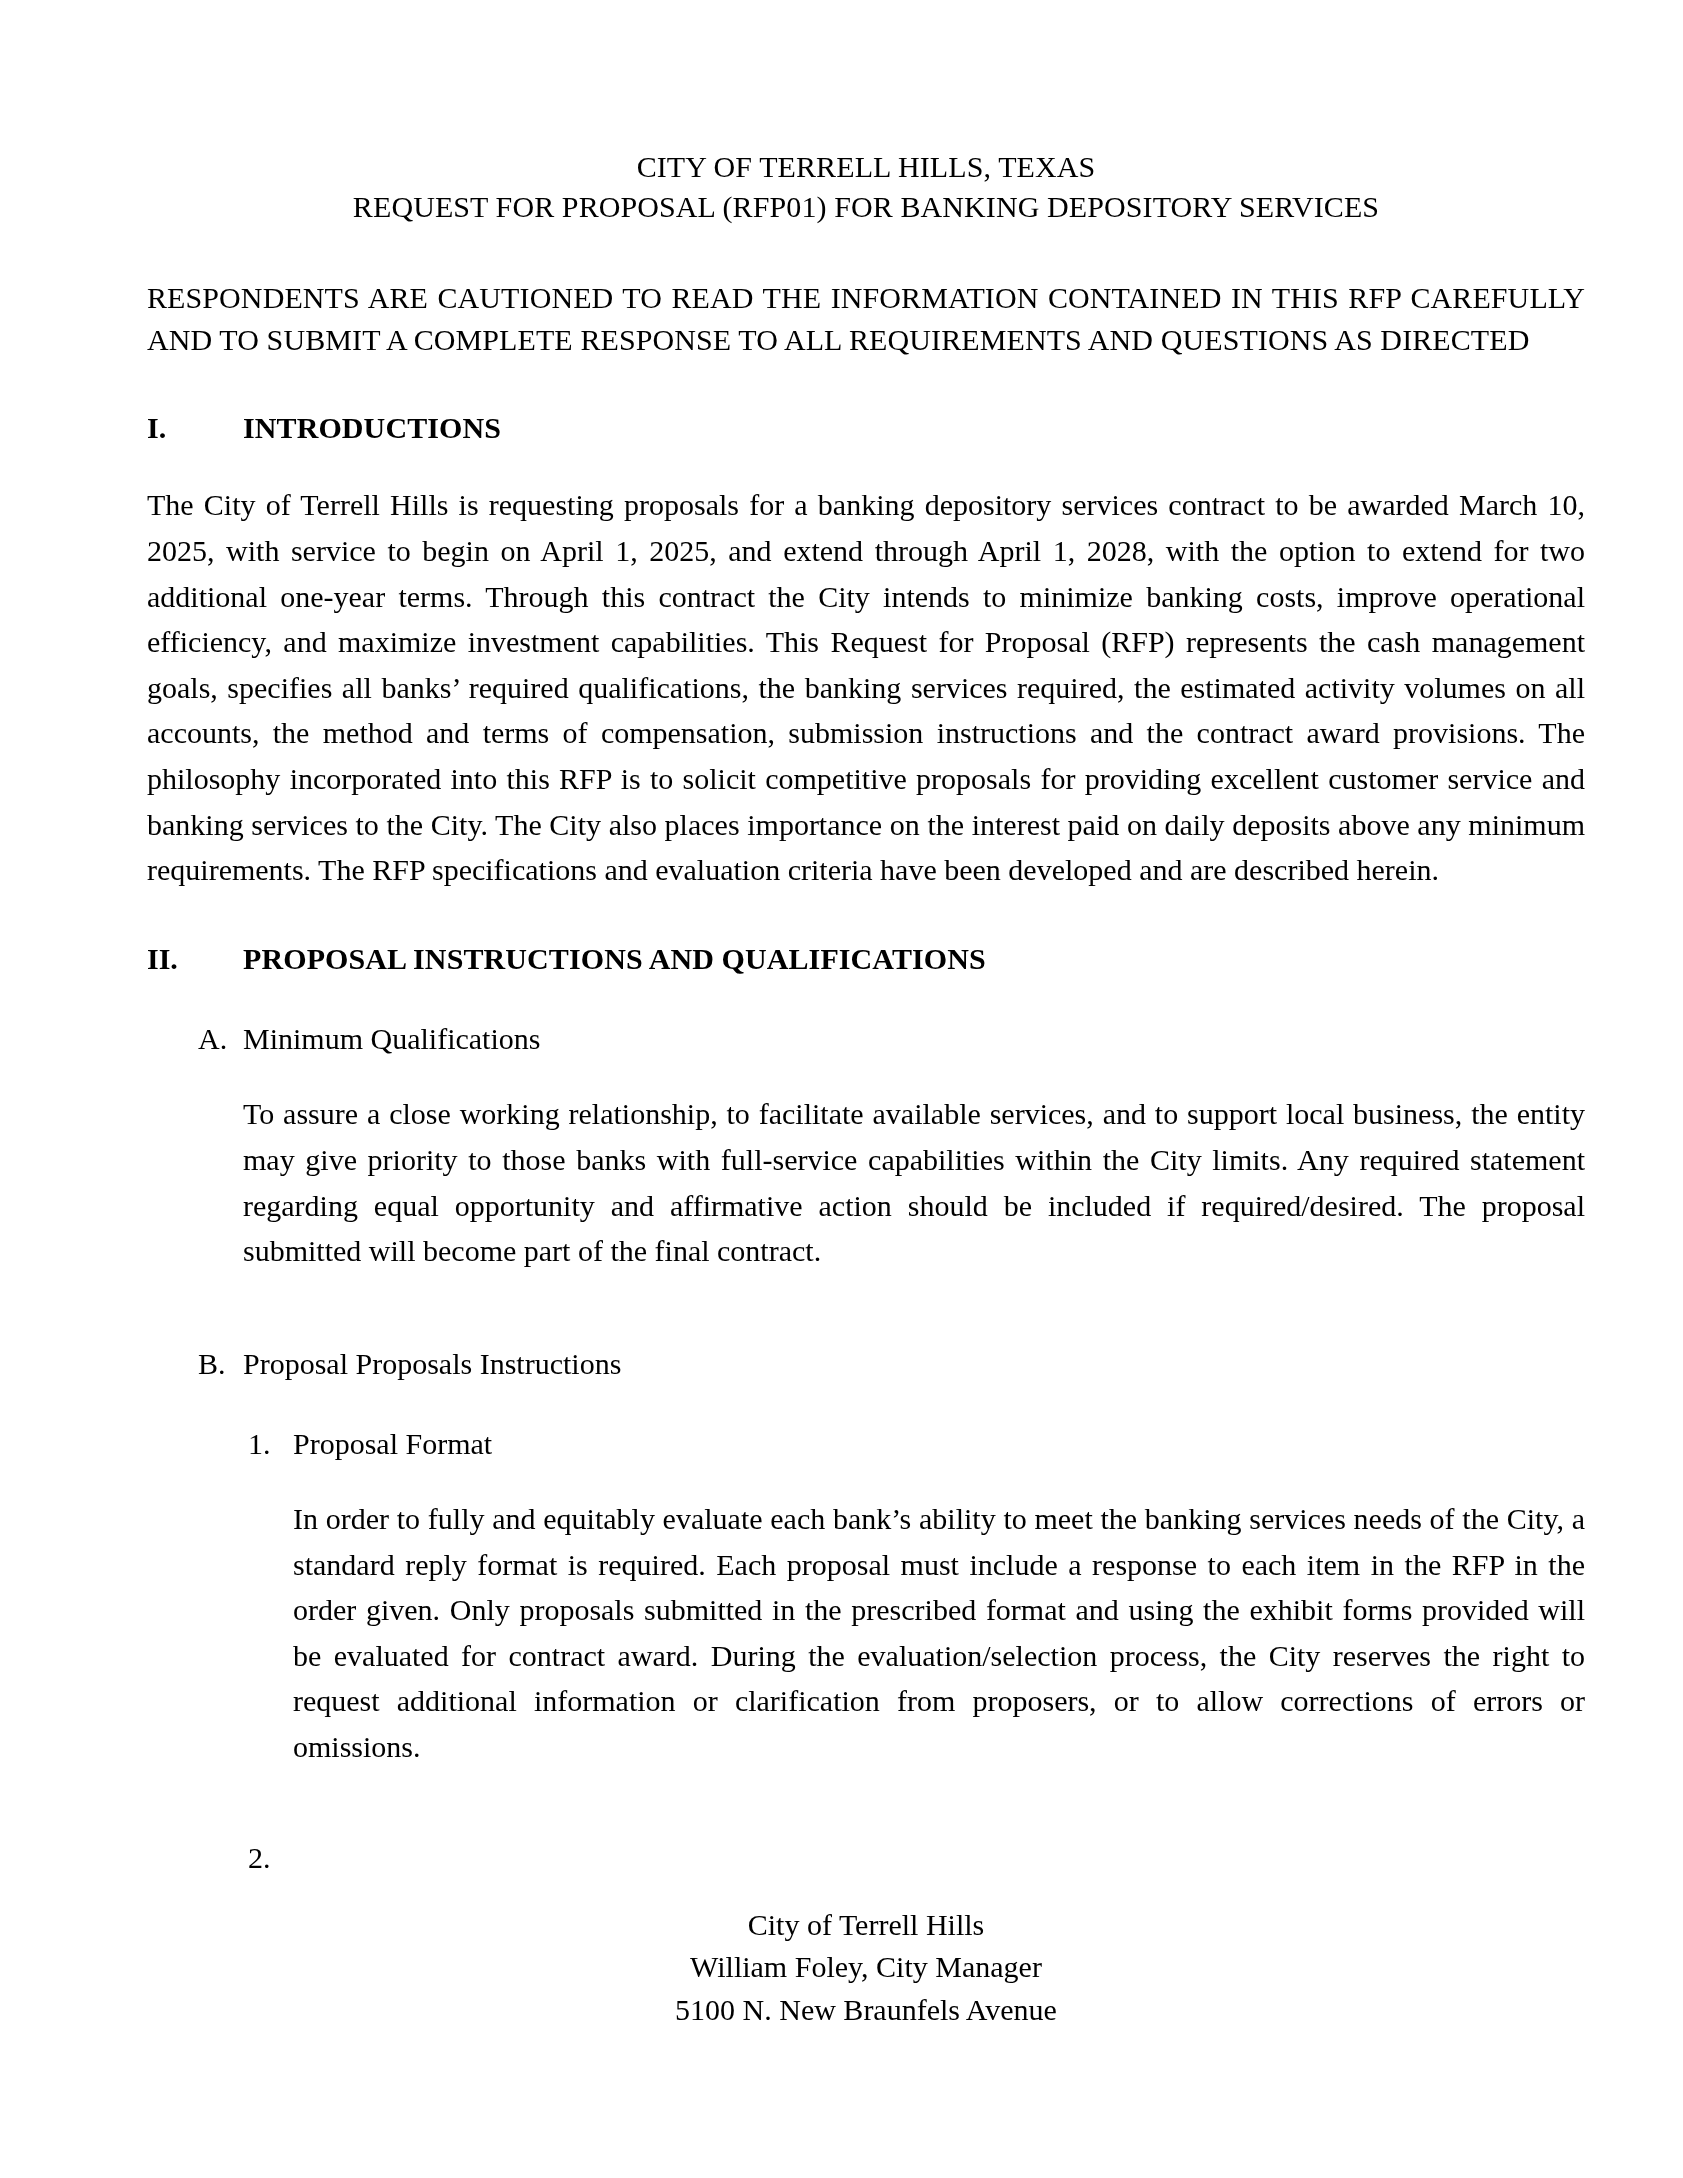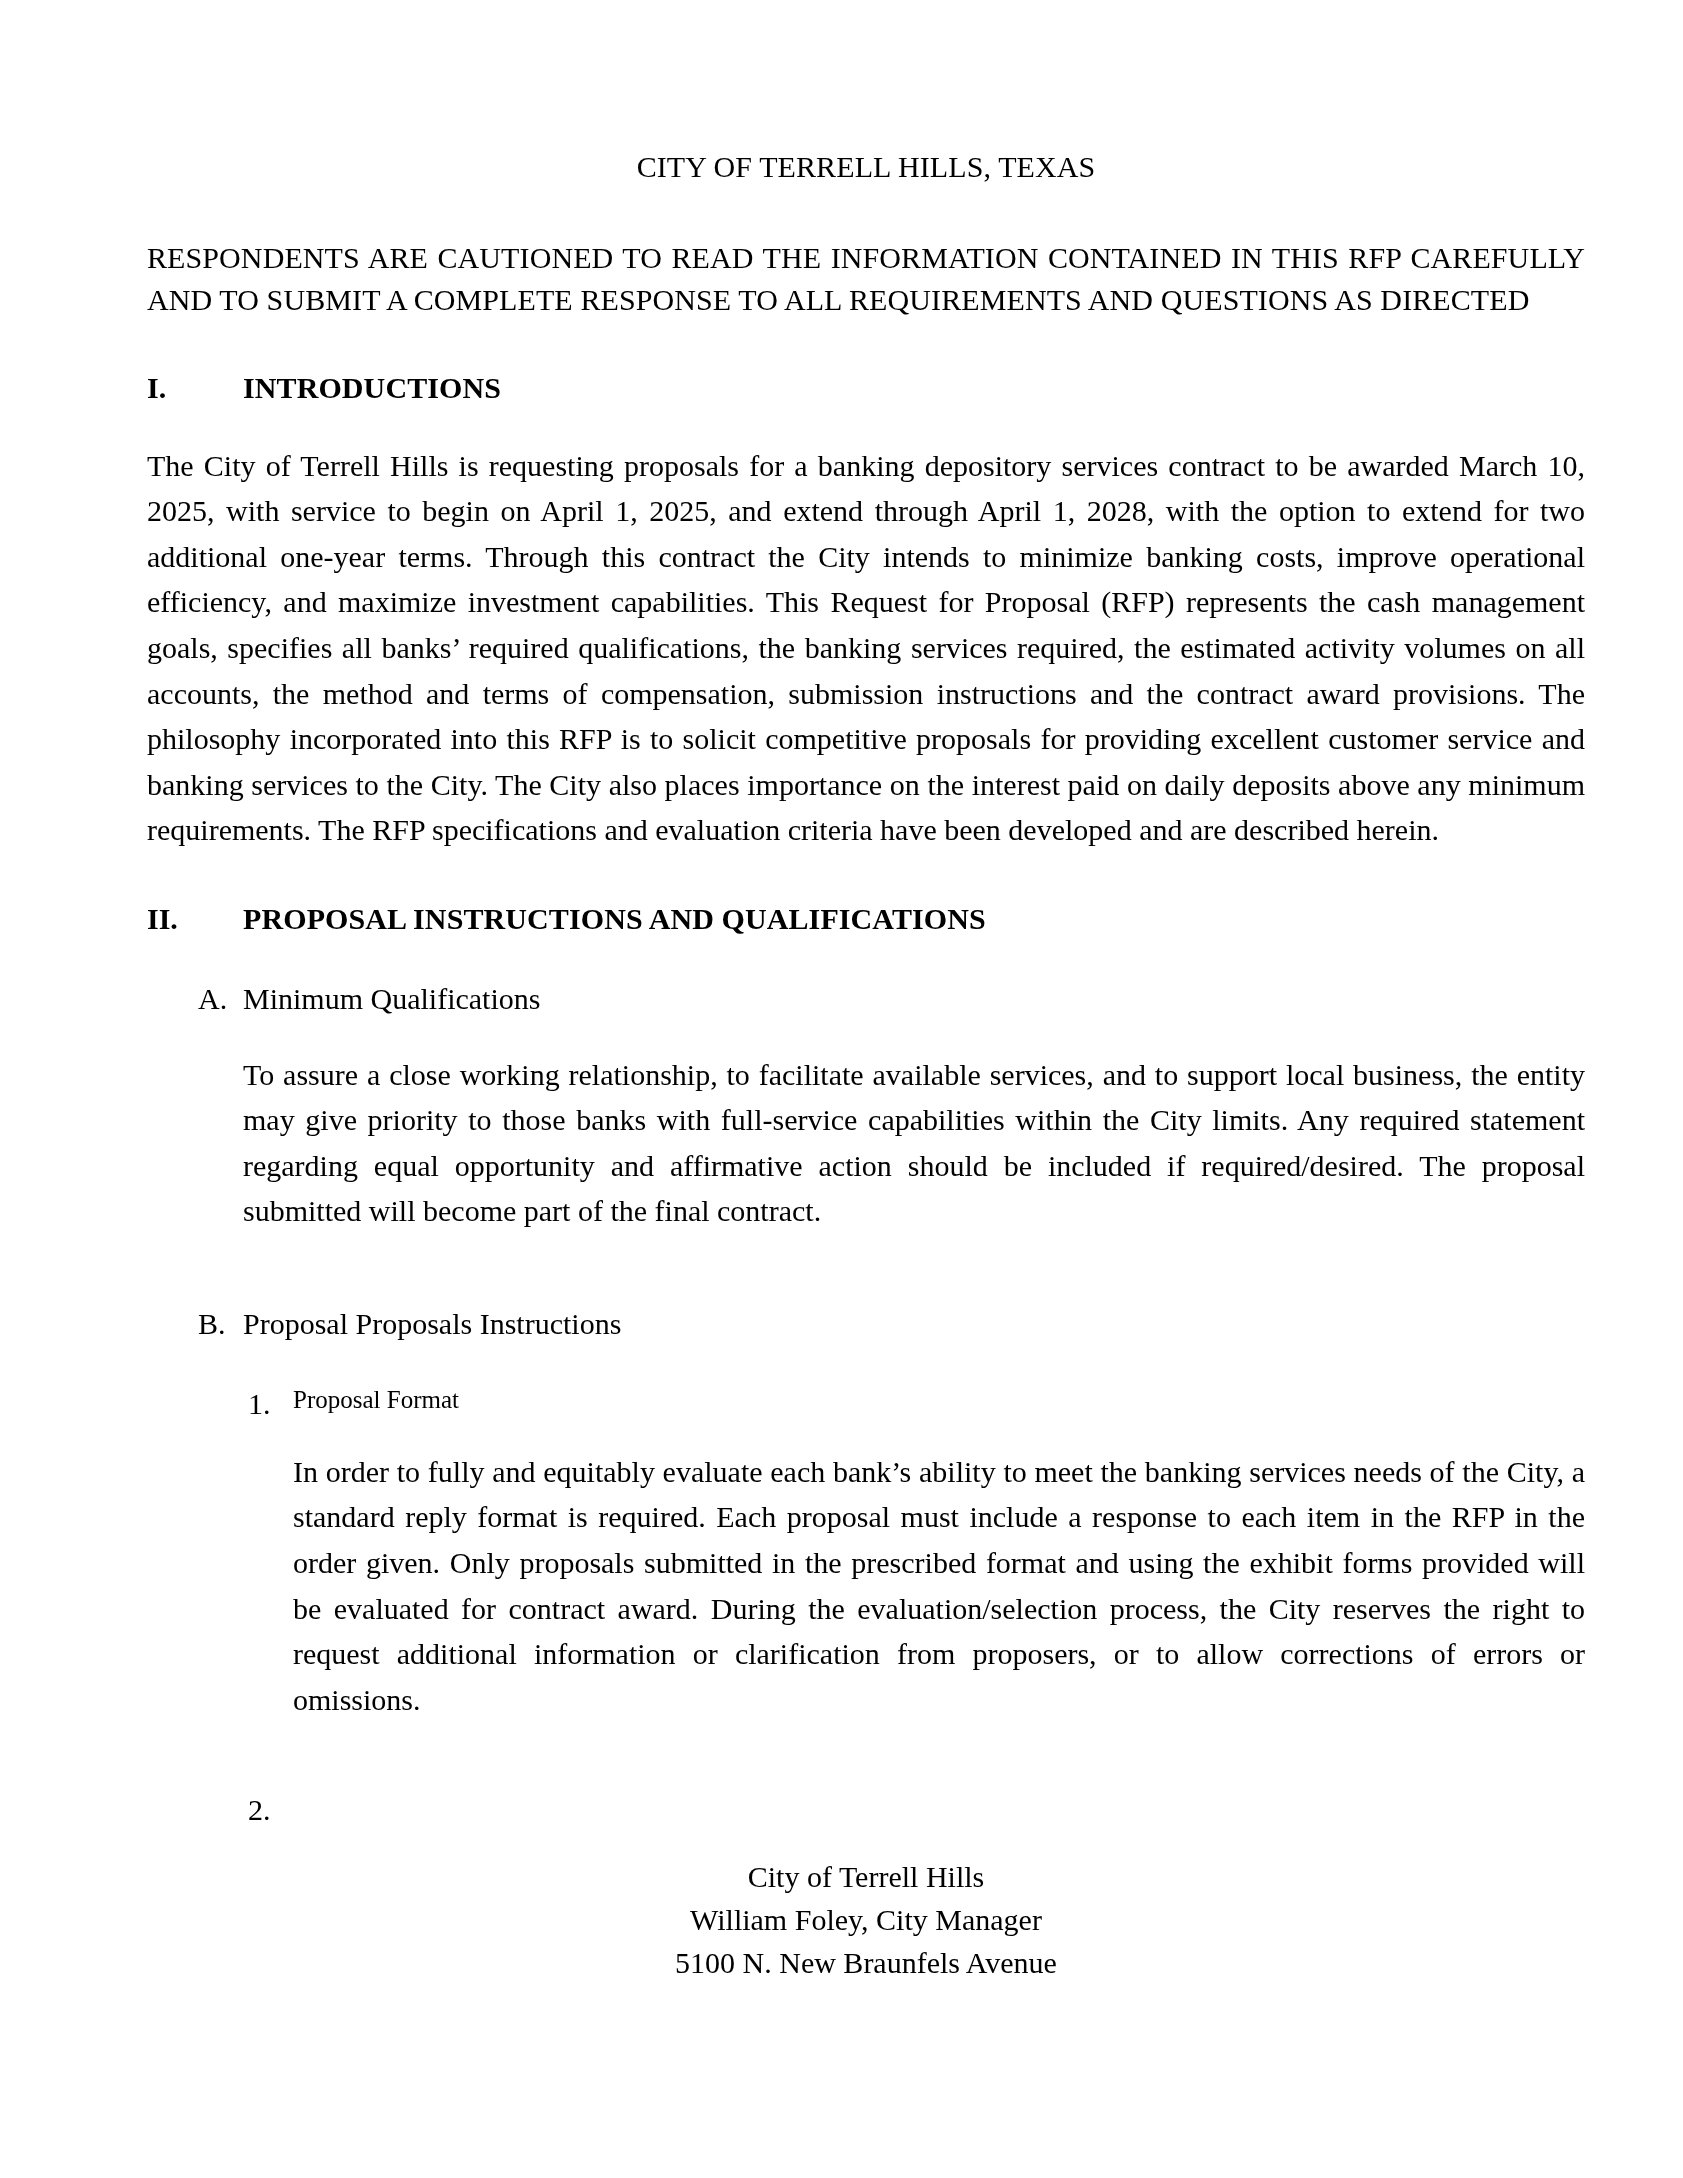--- a/index.html
+++ b/index.html
@@ -120,21 +120,21 @@
   .num-marker {
     font-size: 30px;
     line-height: 1.47;
     width: 45px;
     flex: 0 0 45px;
   }
   .num-body {
     flex: 1 1 auto;
   }
   .num-head {
-    font-size: 25px;
+    font-size: 30px;
     line-height: 1.47;
   }
   .num-par {
     font-size: 30px;
     line-height: 1.52;
     text-align: justify;
     text-justify: inter-word;
     text-align-last: left;
   }
 
@@ -150,20 +150,21 @@
   }
 </style>
 </head>
 <body>
 
 <div class="page">
   <div class="content">
 
     <div class="title-block">
       <span class="title-line">CITY OF TERRELL HILLS, TEXAS</span>
+      <span class="title-line">REQUEST FOR PROPOSAL (RFP01) FOR BANKING DEPOSITORY SERVICES</span>
     </div>
 
     <p class="caution">RESPONDENTS ARE CAUTIONED TO READ THE INFORMATION CONTAINED IN THIS RFP CAREFULLY AND TO SUBMIT A COMPLETE RESPONSE TO ALL REQUIREMENTS AND QUESTIONS AS DIRECTED</p>
 
     <div class="section">
       <span class="section-num">I.</span>
       <span class="section-title">INTRODUCTIONS</span>
     </div>
     <p class="body-par">The City of Terrell Hills is requesting proposals for a banking depository services contract to be awarded March 10, 2025, with service to begin on April 1, 2025, and extend through April 1, 2028, with the option to extend for two additional one-year terms.  Through this contract the City intends to minimize banking costs, improve operational efficiency, and maximize investment capabilities.  This Request for Proposal (RFP) represents the cash management goals, specifies all banks’ required qualifications, the banking services required, the estimated activity volumes on all accounts, the method and terms of compensation, submission instructions and the contract award provisions. The philosophy incorporated into this RFP is to solicit competitive proposals for providing excellent customer service and banking services to the City. The City also places importance on the interest paid on daily deposits above any minimum requirements. The RFP specifications and evaluation criteria have been developed and are described herein.</p>
 

